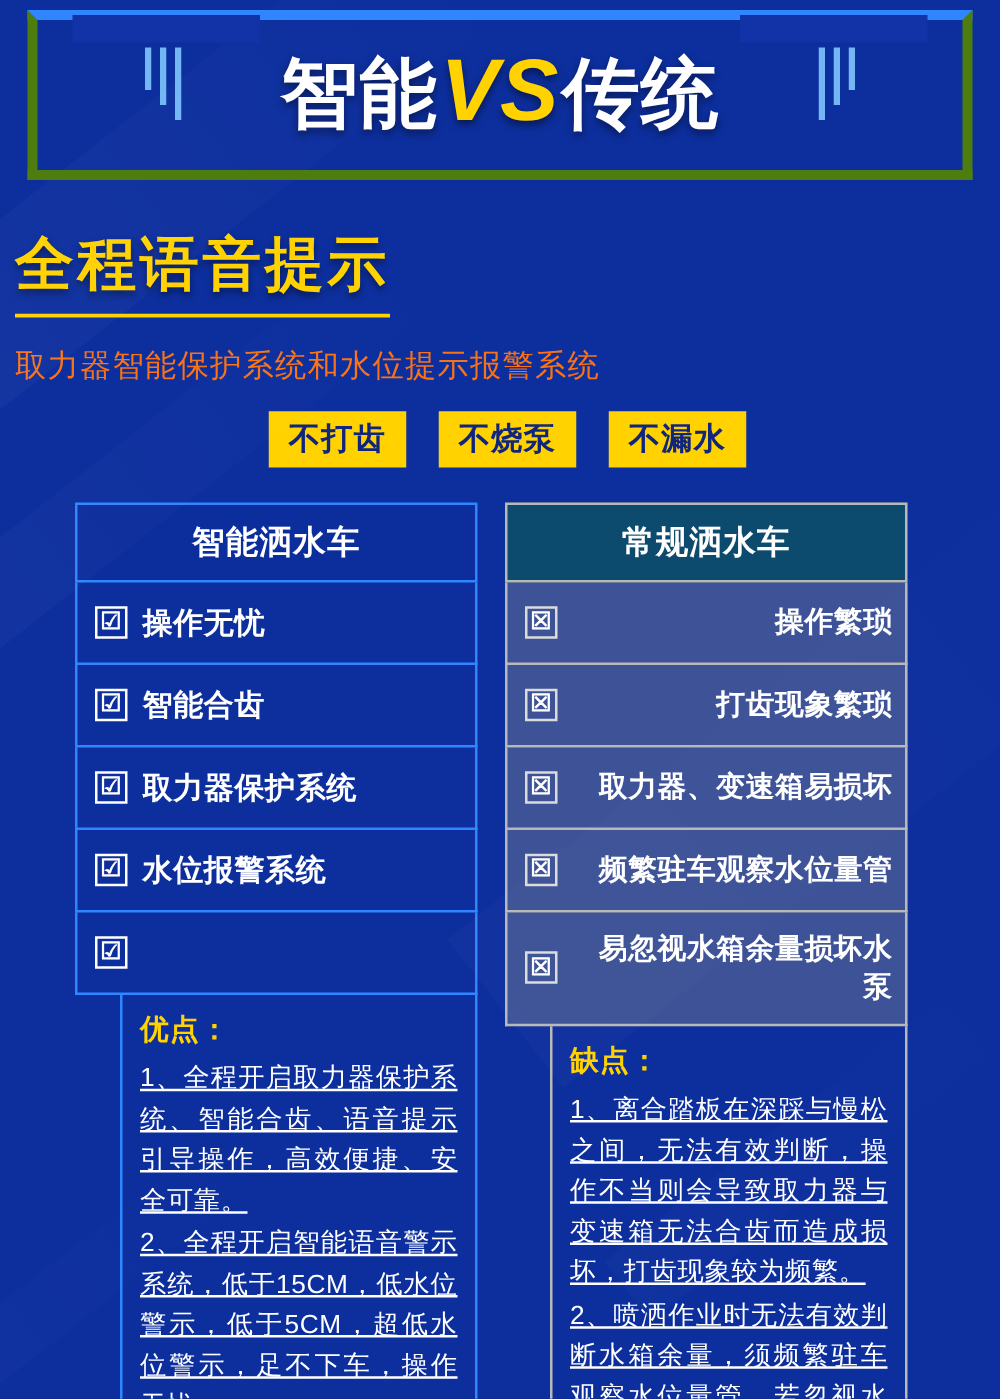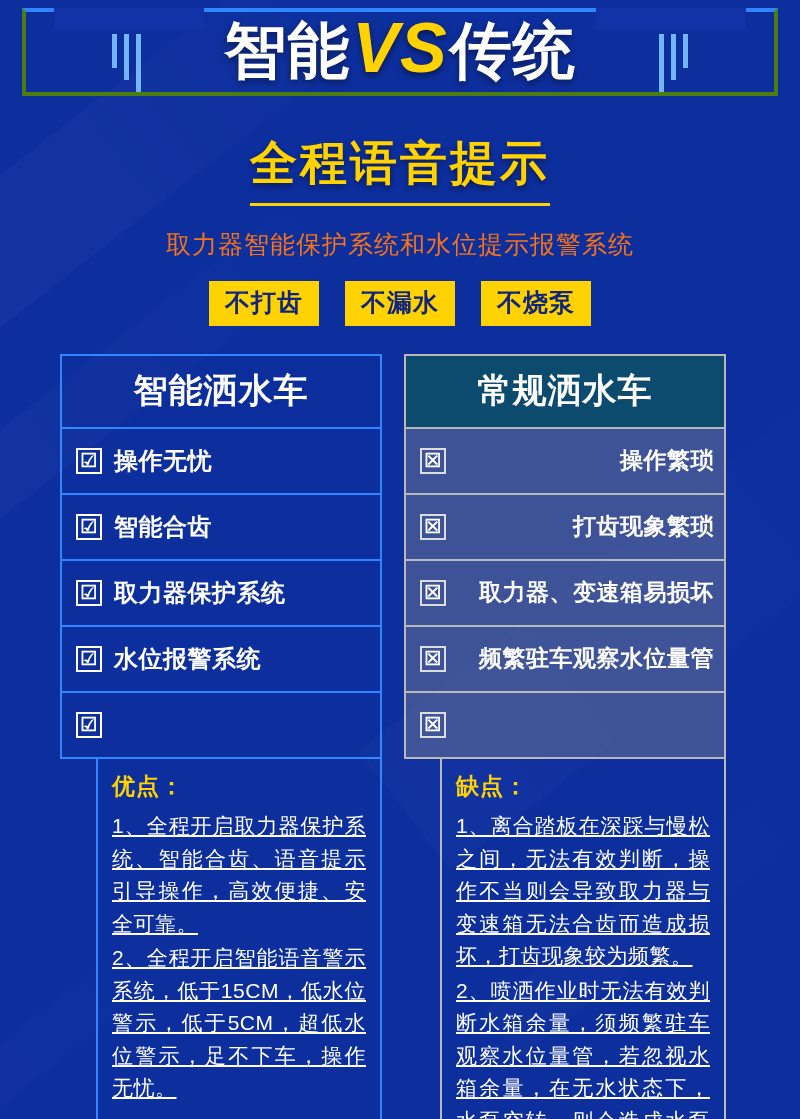--- a/index.html
+++ b/index.html
@@ -33,23 +33,23 @@
   }
   .s1 { width: 620px; height: 120px; left: -180px; top: 90px; opacity:.35; }
   .s2 { width: 520px; height: 70px; left: -120px; top: 330px; opacity:.25; }
   .s3 { width: 700px; height: 150px; left: 330px; top: 520px; opacity:.18; }
   .s4 { width: 400px; height: 60px; left: 460px; top: 880px; opacity:.15; }
   .s5 { width: 300px; height: 50px; left: -60px; top: 980px; opacity:.13; }
 
   
   .header {
     position: relative;
-    height: 88px;
+    height: 136px;
     margin: 8px 22px 17px 22px;
-    border: 4px solid #4d7c0f;
+    border: 8px solid #4d7c0f;
     border-top-color: #2f86ff;
     box-sizing: border-box;
   }
   .header .cut-left,
   .header .cut-right {
     position: absolute;
     top: -4px;
     width: 150px;
     height: 22px;
     background: #1233a8;
@@ -94,22 +94,23 @@
   .title-main .vs {
     color: #ffd200;
     font-style: italic;
     font-size: 70px;
     padding: 0 2px;
     text-shadow: 0 3px 7px rgba(0,0,0,.5);
   }
 
   
   .sub-wrap {
-    text-align: center;
+    text-align: left;
     margin-top: 36px;
+    margin-left: 12px;
   }
   .sub-title {
     display: inline-block;
     font-size: 47px;
     font-weight: bold;
     color: #ffd200;
     letter-spacing: 3px;
     text-shadow: 0 3px 6px rgba(0,0,0,.45);
     padding-bottom: 8px;
     border-bottom: 3px solid #ffd200;
@@ -140,21 +141,21 @@
   .columns {
     display: flex;
     gap: 22px;
     margin: 28px 60px 0 60px;
   }
   .col { width: 322px; }
 
   .col-head {
     border: 2px solid;
     text-align: center;
-    font-size: 34px;
+    font-size: 26px;
     font-weight: bold;
     padding: 12px 0 13px 0;
     letter-spacing: 1px;
   }
   .col.smart .col-head {
     border-color: #2f86ff;
     color: #ffffff;
     background: rgba(10,40,150,0.25);
   }
   .col.normal .col-head {
@@ -260,22 +261,22 @@
     <div class="title-main">
       <span>智能</span><span class="vs">VS</span><span>传统</span>
     </div>
   </div>
 
   <div class="sub-wrap">
     <div class="sub-title">全程语音提示</div>
     <div class="sub-desc">取力器智能保护系统和水位提示报警系统</div>
     <div class="tags">
       <div class="tag">不打齿</div>
+      <div class="tag">不烧泵</div>
       <div class="tag">不漏水</div>
-      <div class="tag">不烧泵</div>
     </div>
   </div>
 
   <div class="columns">
 
     <div class="col smart">
       <div class="col-head">智能洒水车</div>
 
       <div class="feature">
         <span class="box">☑</span>
@@ -318,20 +319,21 @@
       <div class="feature">
         <span class="box">☒</span>
         <span class="label">取力器、变速箱易损坏</span>
       </div>
       <div class="feature">
         <span class="box">☒</span>
         <span class="label">频繁驻车观察水位量管</span>
       </div>
       <div class="feature">
         <span class="box">☒</span>
+        <span class="label">易忽视水箱余量损坏水泵</span>
       </div>
 
       <div class="note">
         <div class="note-title">缺点：</div>
         <p>1、离合踏板在深踩与慢松之间，无法有效判断，操作不当则会导致取力器与变速箱无法合齿而造成损坏，打齿现象较为频繁。</p>
         <p>2、喷洒作业时无法有效判断水箱余量，须频繁驻车观察水位量管，若忽视水箱余量，在无水状态下，水泵空转，则会造成水泵损坏。</p>
       </div>
     </div>
 
   </div>

